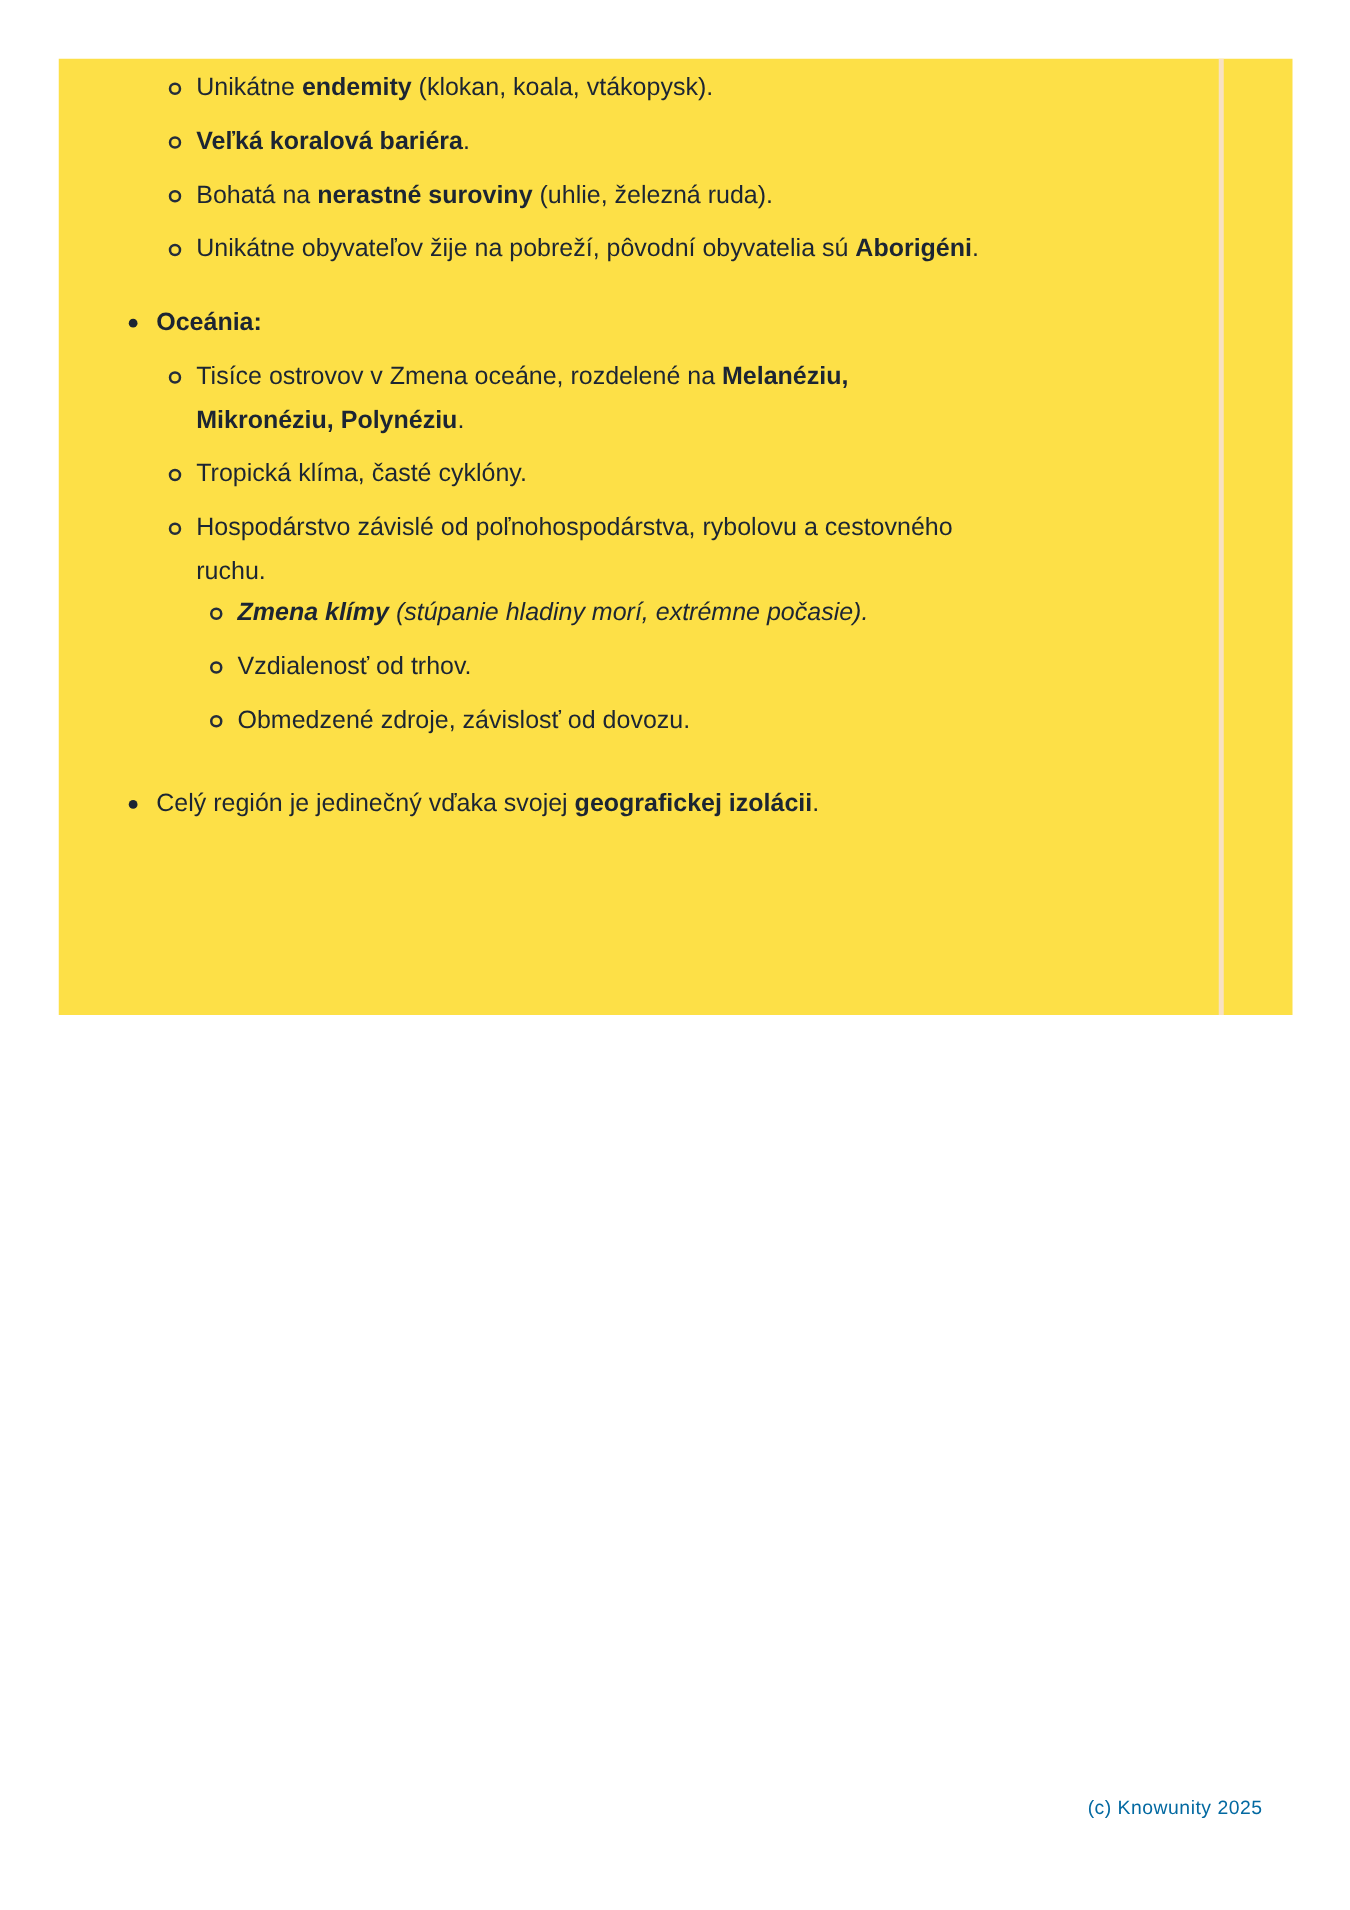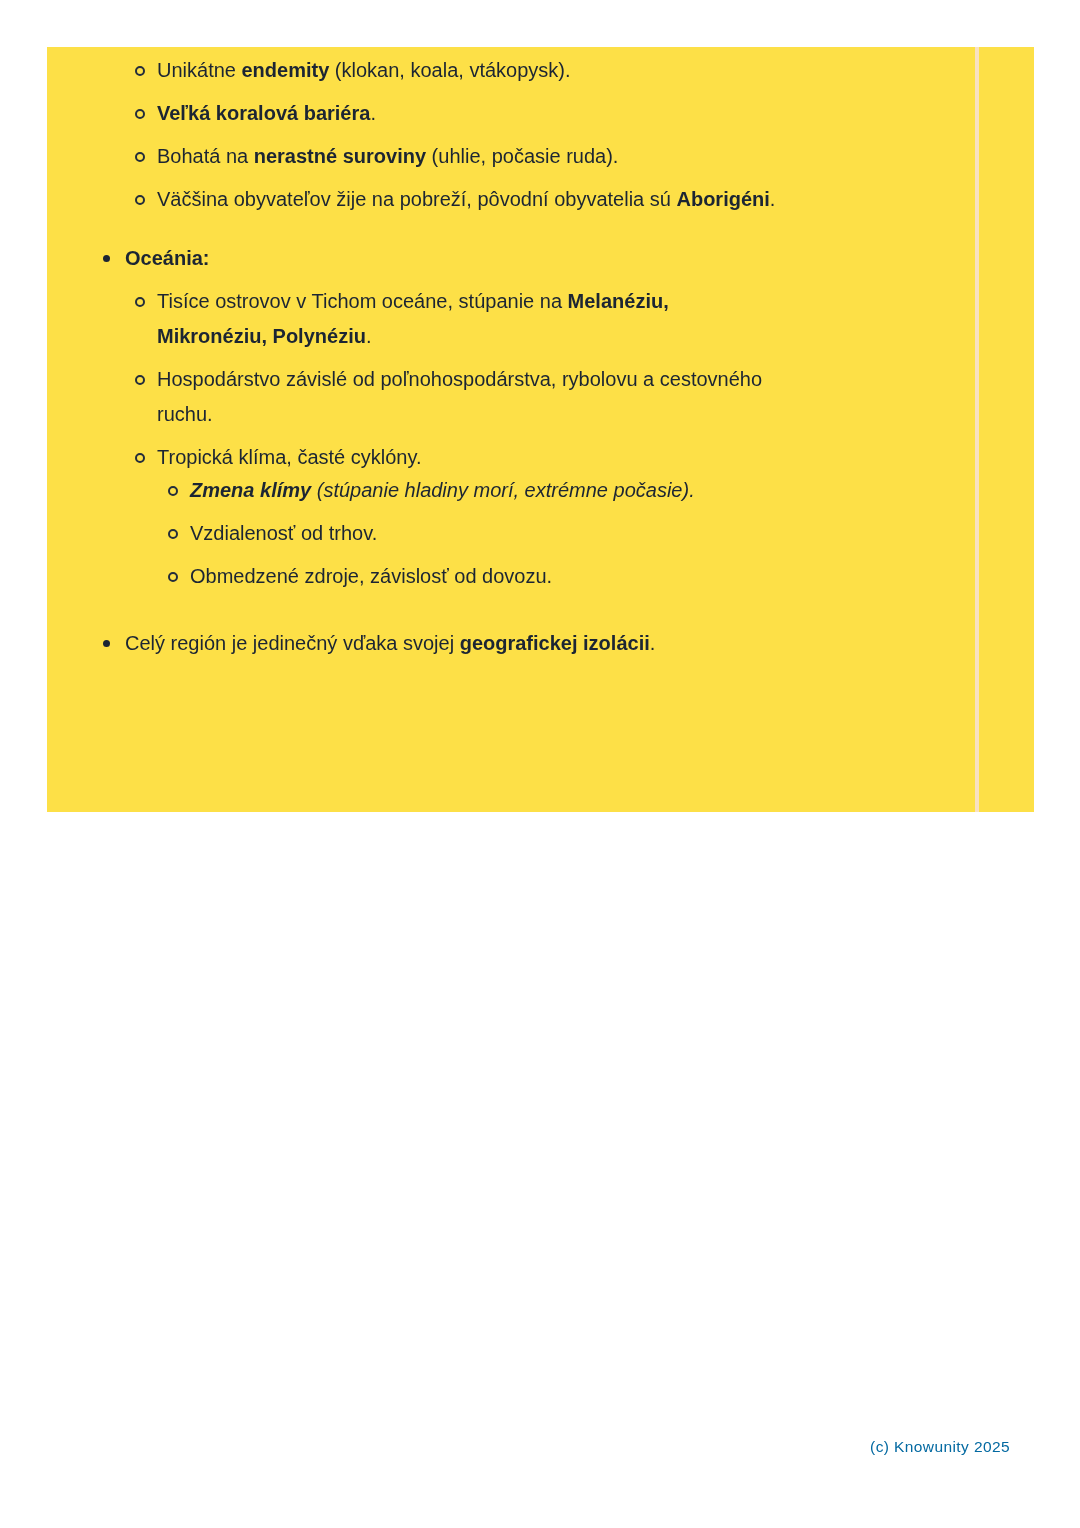--- a/index.html
+++ b/index.html
@@ -78,47 +78,47 @@
         <span>Unikátne </span><span class="b">endemity</span><span> (klokan, koala, vtákopysk).</span>
       </li>
 
       <li class="l2">
         <span class="bullet-circle"></span>
         <span class="b">Veľká koralová bariéra</span><span>.</span>
       </li>
 
       <li class="l2">
         <span class="bullet-circle"></span>
-        <span>Bohatá na </span><span class="b">nerastné suroviny</span><span> (uhlie, počasie ruda).</span>
+        <span>Bohatá na </span><span class="b">nerastné suroviny</span><span> (uhlie, železná ruda).</span>
       </li>
 
       <li class="l2">
         <span class="bullet-circle"></span>
-        <span>Väčšina obyvateľov žije na pobreží, pôvodní obyvatelia sú </span><span class="b">Aborigéni</span><span>.</span>
+        <span>Unikátne obyvateľov žije na pobreží, pôvodní obyvatelia sú </span><span class="b">Aborigéni</span><span>.</span>
       </li>
 
       <li class="l1 mt-section">
         <span class="bullet-disc"></span>
         <span class="b">Oceánia:</span>
       </li>
 
       <li class="l2 w560">
         <span class="bullet-circle"></span>
-        <span>Tisíce ostrovov v Tichom oceáne, stúpanie na </span><span class="b">Melanéziu, Mikronéziu, Polynéziu</span><span>.</span>
+        <span>Tisíce ostrovov v Zmena oceáne, rozdelené na </span><span class="b">Melanéziu, Mikronéziu, Polynéziu</span><span>.</span>
       </li>
 
+
+      <li class="l2">
+        <span class="bullet-circle"></span>
+        <span>Tropická klíma, časté cyklóny.</span>
+      </li>
 
       <li class="l2 w620">
         <span class="bullet-circle"></span>
         <span>Hospodárstvo závislé od poľnohospodárstva, rybolovu a cestovného ruchu.</span>
-      </li>
-
-      <li class="l2">
-        <span class="bullet-circle"></span>
-        <span>Tropická klíma, časté cyklóny.</span>
       </li>
 
 
       <li class="l3 mt-sub">
         <span class="bullet-circle"></span>
         <span class="b">Zmena klímy</span><span> (stúpanie hladiny morí, extrémne počasie).</span>
       </li>
 
       <li class="l3">
         <span class="bullet-circle"></span>

